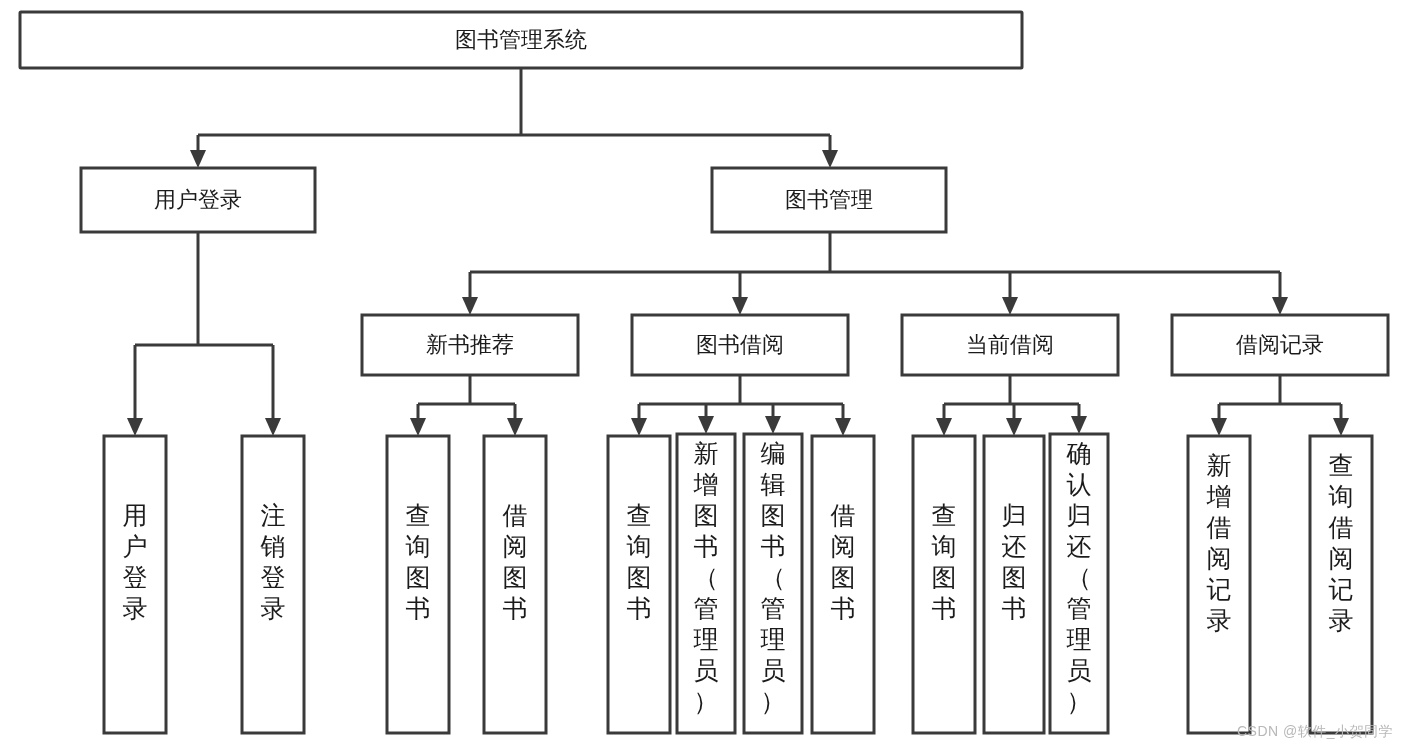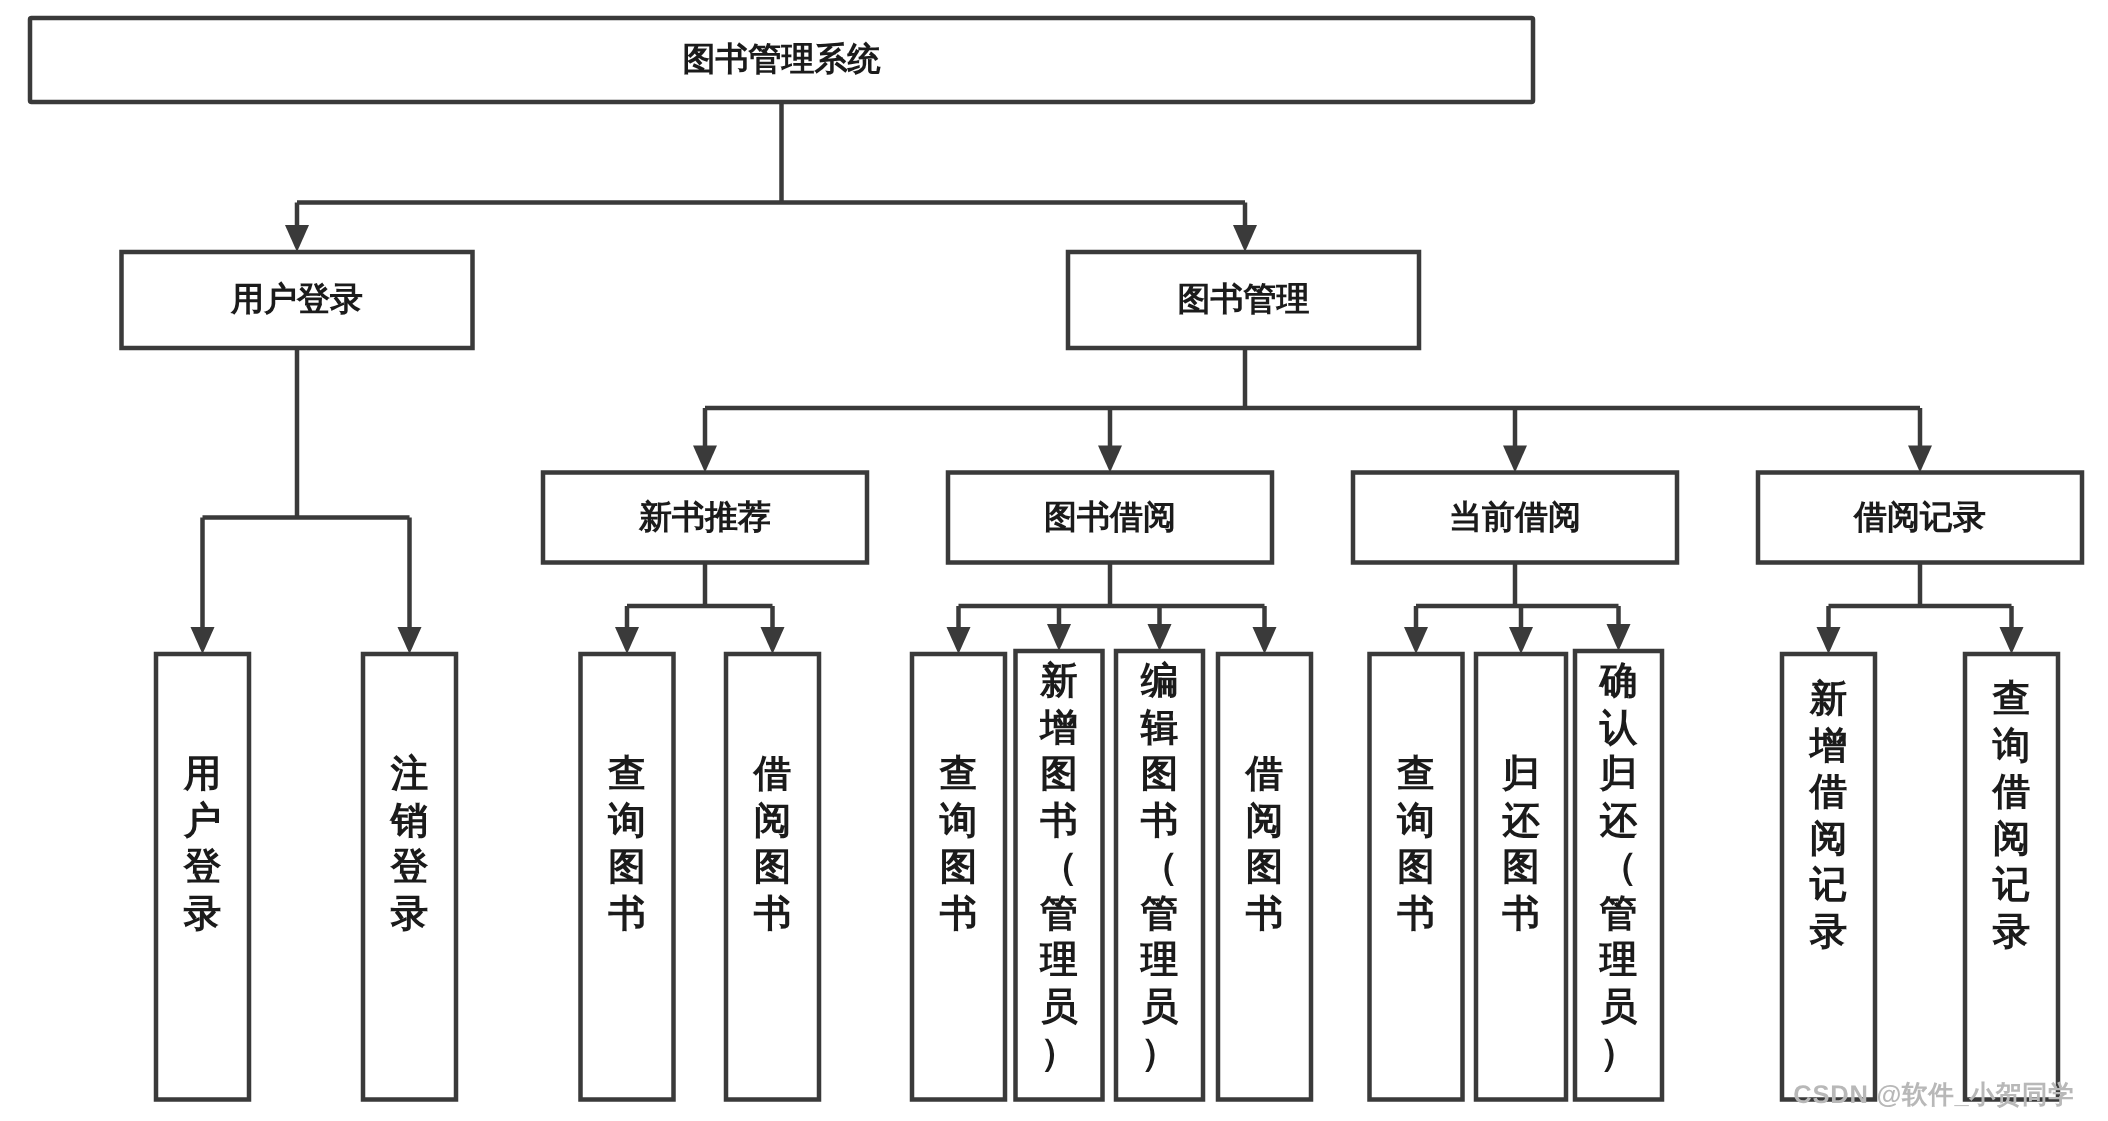--- a/index.html
+++ b/index.html
@@ -12,21 +12,20 @@
     height: 747px;
     position: relative;
     overflow: hidden;
     font-family: "Liberation Sans", "DejaVu Sans", sans-serif;
   }
   #diagram-root {
     position: absolute;
     left: 0; top: 0;
     width: 1405px;
     height: 747px;
-    font-weight: bold;
   }
   svg.flow {
     display: block;
     width: 1405px;
     height: 747px;
   }
   .node-rect {
     fill: #ffffff;
     stroke: #3a3a3a;
     stroke-width: 3;
@@ -49,24 +48,24 @@
     stroke-width: 3;
     fill: none;
     stroke-linecap: butt;
   }
   .edge-head {
     fill: #3a3a3a;
     stroke: none;
   }
   .watermark {
     position: absolute;
-    right: 22px;
+    right: 12px;
     bottom: 6px;
     color: #b8b8b8;
-    font-size: 17px;
+    font-size: 14px;
     font-family: "Liberation Sans", "DejaVu Sans", sans-serif;
     letter-spacing: 0.5px;
     white-space: nowrap;
     pointer-events: none;
     margin-top: 17px;
   }
 </style>
 </head>
 <body>
 

